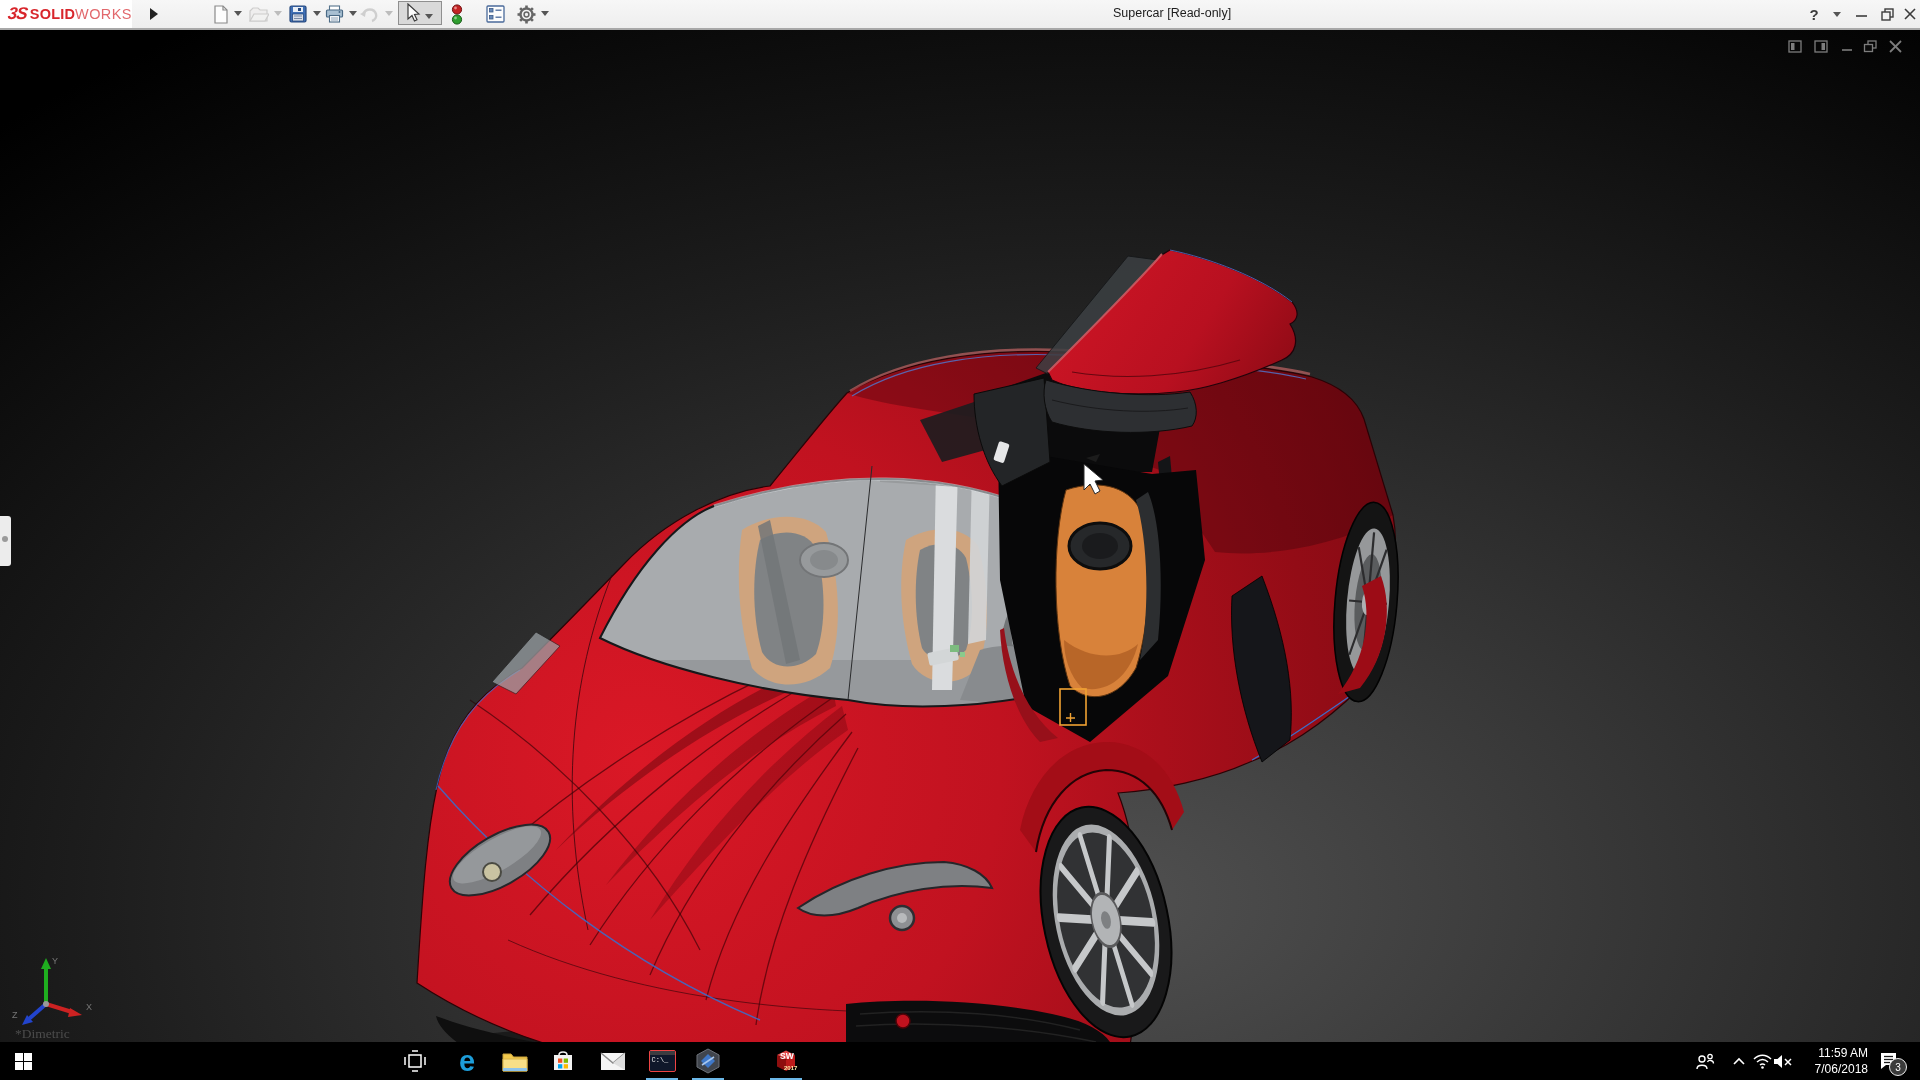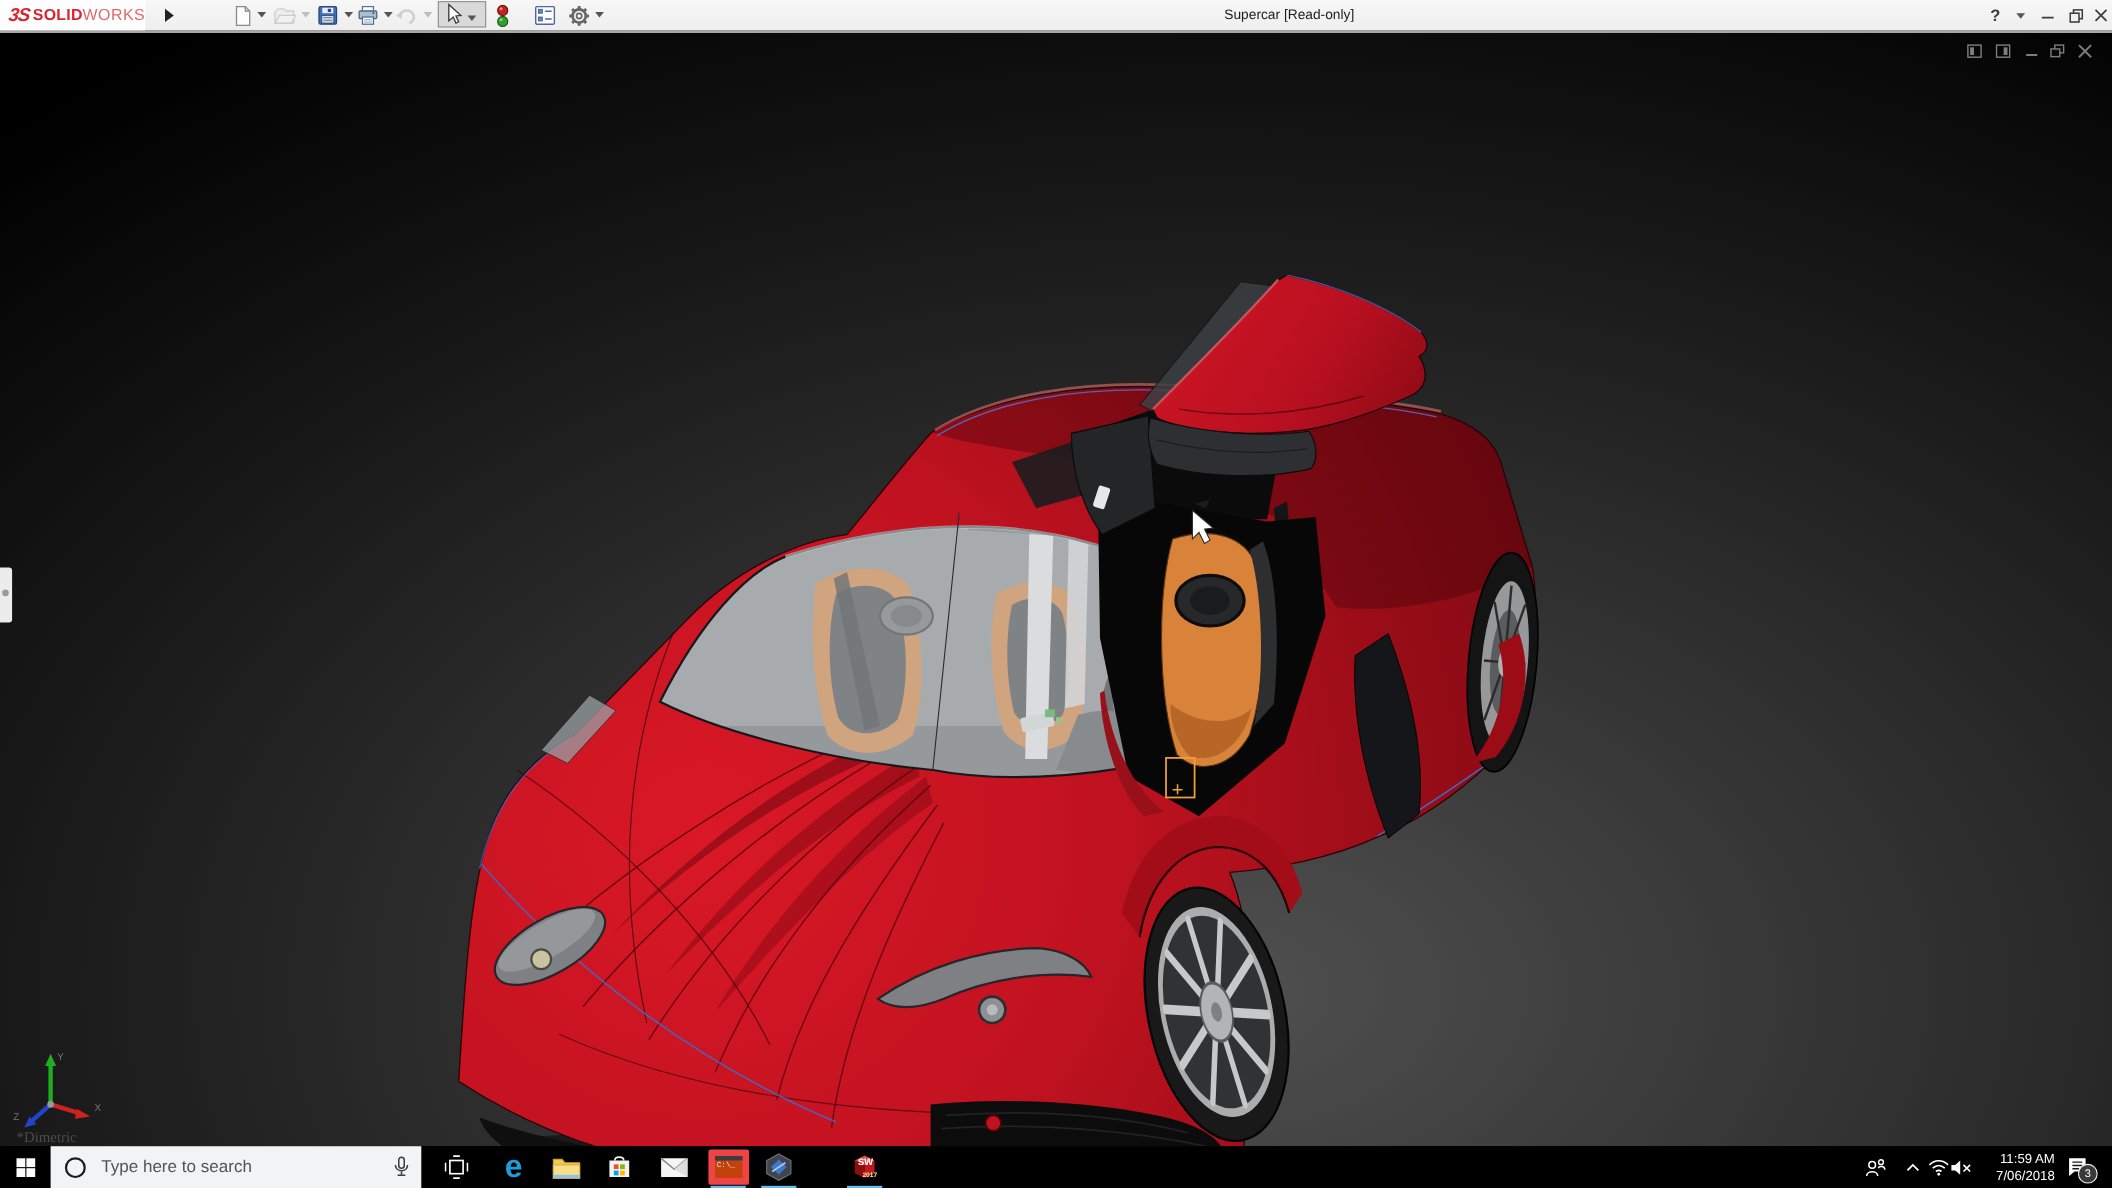--- a/index.html
+++ b/index.html
@@ -53,21 +53,21 @@
   .winlogo{width:17px;height:17px;display:grid;grid-template-columns:8px 8px;grid-template-rows:8px 8px;gap:1.5px;}
   .winlogo span{background:#fff;}
   .searchbox{position:absolute;left:46px;top:0;width:337px;height:38px;background:#f1f3f4;
     display:flex;align-items:center;cursor:text;}
   .cortana{width:19px;height:19px;border:2.6px solid #1a1a1a;border-radius:50%;margin-left:13px;box-sizing:border-box;}
   .searchtext{margin-left:14px;font-size:15.5px;color:#50535a;}
   .mic{position:absolute;right:10px;top:9px;}
   .slot{position:absolute;top:0;width:44px;height:38px;display:flex;align-items:center;justify-content:center;cursor:pointer;}
   .runline{position:absolute;bottom:0;left:6px;right:6px;height:2.5px;background:#6cb8e8;}
   .edge-e{font-size:29px;font-weight:bold;color:#1d9dd9;line-height:28px;}
-  .cmdicon{position:relative;width:25px;height:20px;background:#c2410c;border:6px solid #ef4444;border-radius:2px;}
+  .cmdicon{position:relative;width:25px;height:20px;background:#0f172a;border:1px solid #ef4444;border-radius:2px;}
   .cmdicon .bar{position:absolute;left:0;top:0;width:100%;height:4px;background:#3c3c40;}
   .cmdicon .txt{position:absolute;left:2px;top:5px;font-family:"Liberation Mono","DejaVu Sans Mono",monospace;
     font-size:7px;color:#e8e8e8;letter-spacing:0;}
   .swicon{position:relative;width:26px;height:26px;}
   .tray{position:absolute;top:0;height:38px;display:flex;align-items:center;justify-content:center;cursor:pointer;}
   .clock{position:absolute;left:1788px;top:3px;width:80px;text-align:right;color:#fff;font-size:12px;
     line-height:16px;cursor:pointer;}
   .badge{position:absolute;left:1889px;top:1058px;width:16px;height:16px;border-radius:50%;
     background:#3a3a3a;border:1.6px solid #ededed;color:#fff;font-size:10px;display:flex;
     align-items:center;justify-content:center;box-sizing:content-box;}
@@ -429,30 +429,20 @@
   <div class="taskbar">
     <div class="startbtn">
       <div class="winlogo">
           <span></span>
           <span></span>
           <span></span>
           <span></span>
         </div>
     </div>
 
-    <div class="searchbox">
-      <div class="cortana"></div>
-      <span class="searchtext">Type here to search</span>
-      <svg class="mic" width="16" height="20">
-        <rect x="5.5" y="1" width="5" height="10" rx="2.5" fill="none" stroke="#3c3c3c" stroke-width="1.4"></rect>
-        <path d="M2.5 8 C2.5 15 13.5 15 13.5 8" fill="none" stroke="#3c3c3c" stroke-width="1.4"></path>
-        <line x1="8" y1="14" x2="8" y2="17" stroke="#3c3c3c" stroke-width="1.4"></line>
-        <line x1="4.5" y1="17.5" x2="11.5" y2="17.5" stroke="#3c3c3c" stroke-width="1.4"></line>
-      </svg>
-    </div>
 
     <div class="slot" style="left:393px">
       <svg width="22" height="22">
         <rect x="5" y="5" width="12" height="12" fill="none" stroke="#fff" stroke-width="1.5"></rect>
         <g stroke="#fff" stroke-width="1.5">
             <line x1="1" y1="7" x2="1" y2="15"></line>
             <line x1="21" y1="7" x2="21" y2="15"></line>
             <line x1="8" y1="1" x2="14" y2="1"></line>
             <line x1="8" y1="21" x2="14" y2="21"></line>
           </g>

